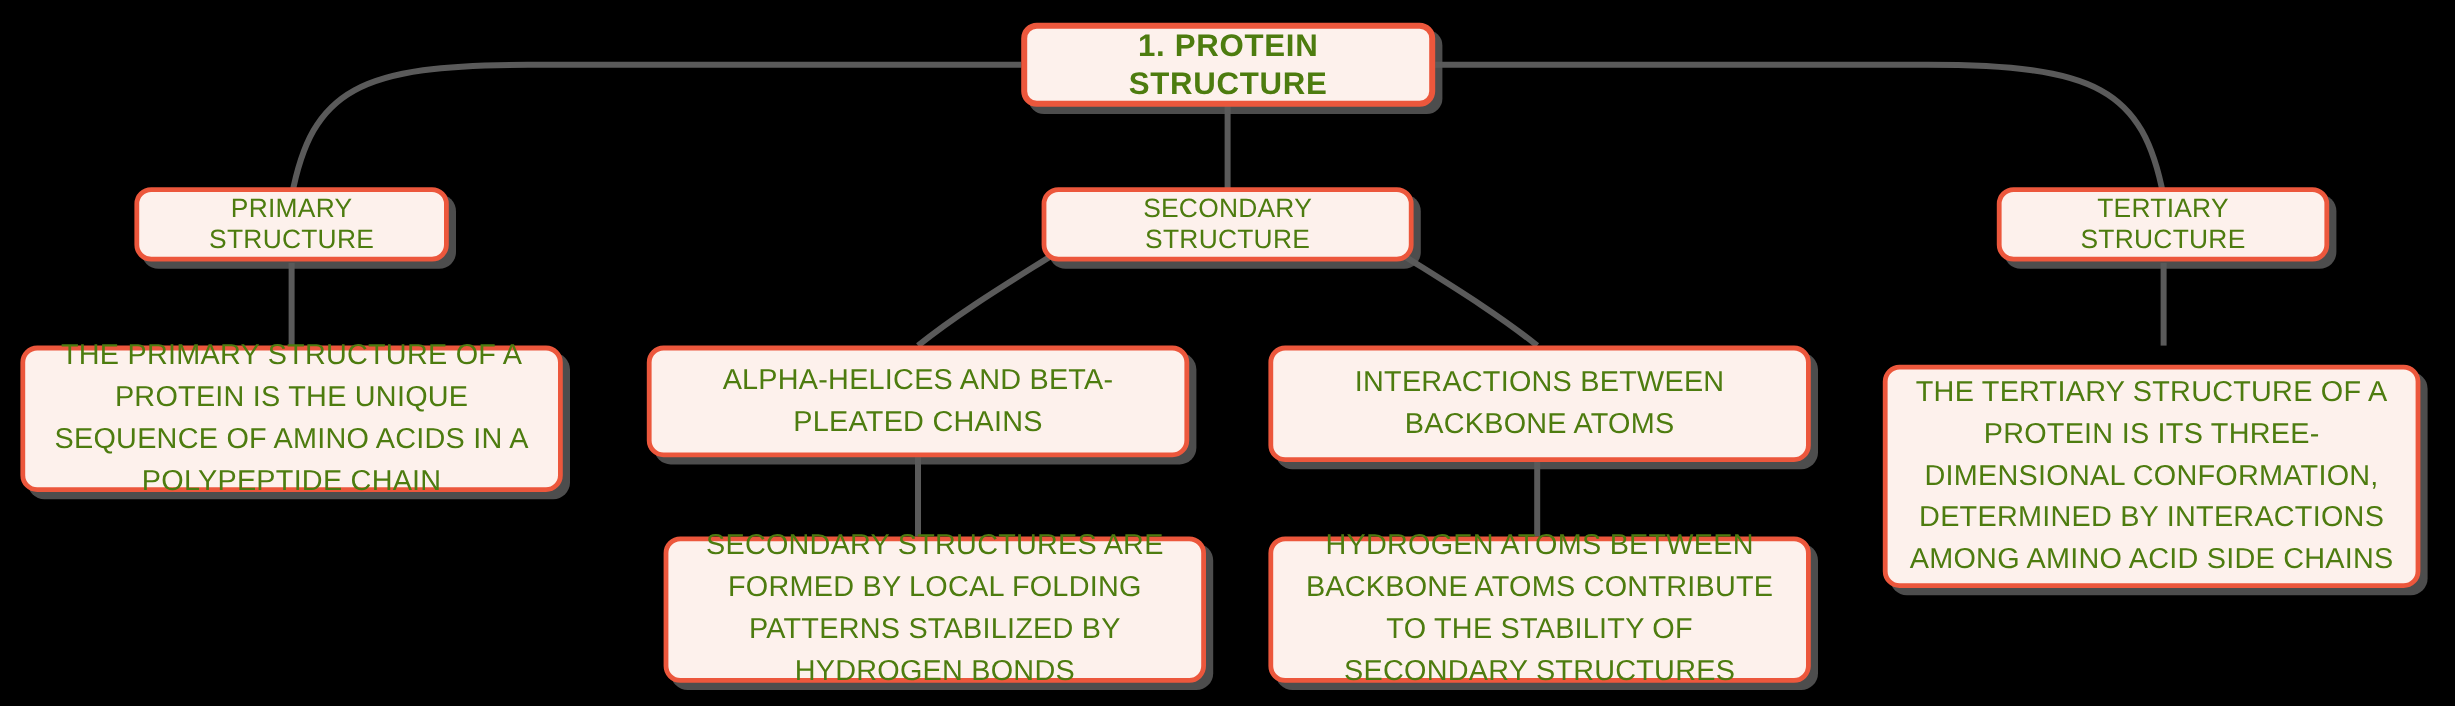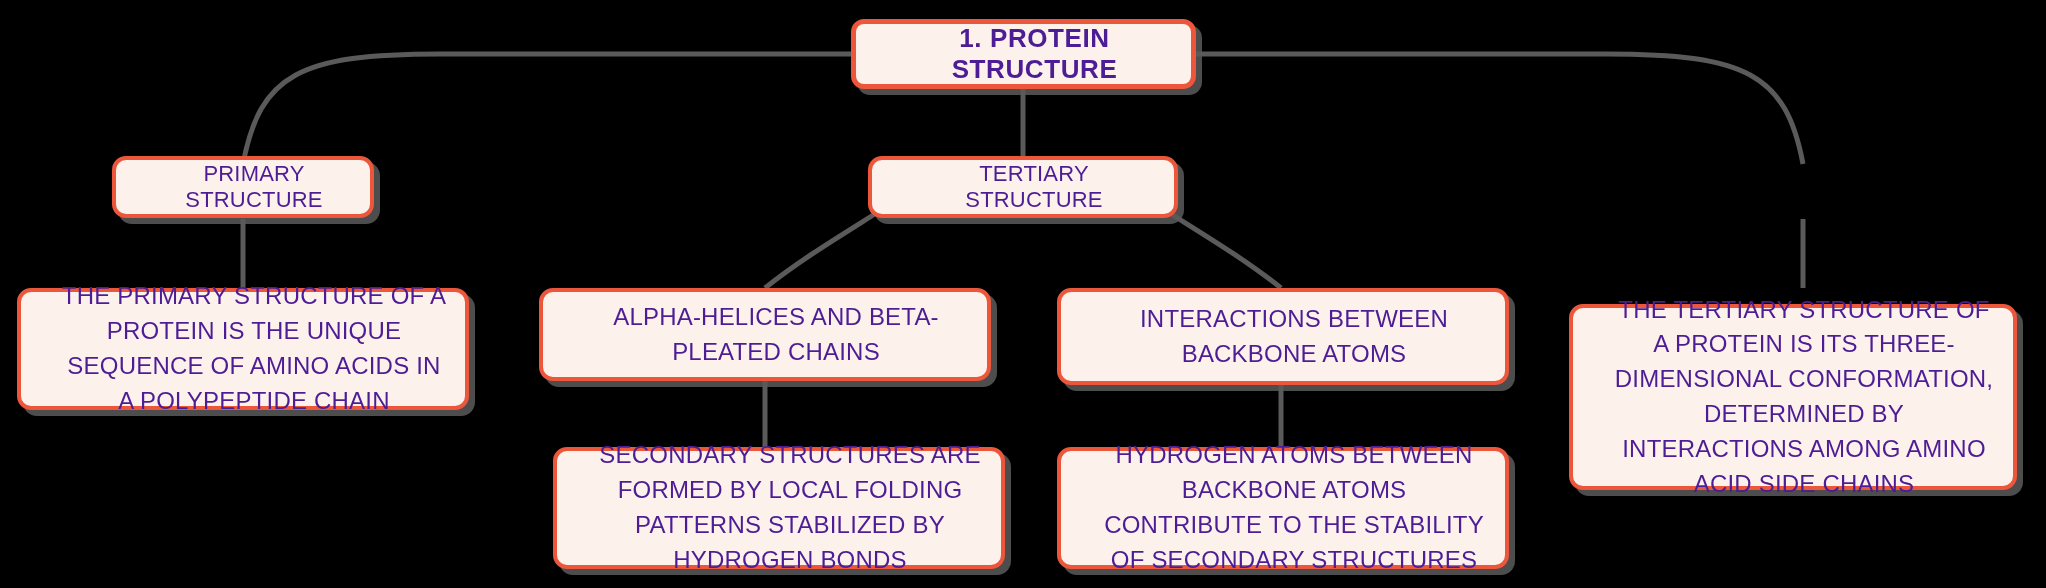--- a/index.html
+++ b/index.html
@@ -27,24 +27,23 @@
   .node {
     position: absolute;
     box-sizing: border-box;
     background: #fdf1ec;
     border: 4px solid #ec573c;
     border-radius: 14px;
     display: flex;
     align-items: center;
     justify-content: center;
     text-align: center;
-    color: #4c1d95;
+    color: #4d7c0f;
     box-shadow: 6px 6px 0 0 rgba(90,90,90,0.85);
     z-index: 2;
-    padding-left: 22px;
   }
   .node .label {
     display: block;
     width: 100%;
     padding: 0 18px;
     box-sizing: border-box;
     letter-spacing: 0.2px;
   }
   .node.root {
     border-width: 5px;
@@ -95,23 +94,26 @@
 
   <div class="node root" style="left:851px; top:19px; width:345px; height:70px;">
     <span class="label">1. PROTEIN STRUCTURE</span>
   </div>
 
   <div class="node branch" style="left:112px; top:156px; width:262px; height:62px;">
     <span class="label">PRIMARY STRUCTURE</span>
   </div>
 
   <div class="node branch" style="left:868px; top:156px; width:310px; height:62px;">
+    <span class="label">SECONDARY STRUCTURE</span>
+  </div>
+
+  <div class="node branch" style="left:1664px; top:156px; width:277px; height:62px;">
     <span class="label">TERTIARY STRUCTURE</span>
   </div>
-
 
   <div class="node leaf" style="left:17px; top:288px; width:452px; height:122px;">
     <span class="label">THE PRIMARY STRUCTURE OF A PROTEIN IS THE UNIQUE SEQUENCE OF AMINO ACIDS IN A POLYPEPTIDE CHAIN</span>
   </div>
 
   <div class="node leaf" style="left:539px; top:288px; width:452px; height:93px;">
     <span class="label">ALPHA-HELICES AND BETA-PLEATED CHAINS</span>
   </div>
 
   <div class="node leaf" style="left:1057px; top:288px; width:452px; height:97px;">

